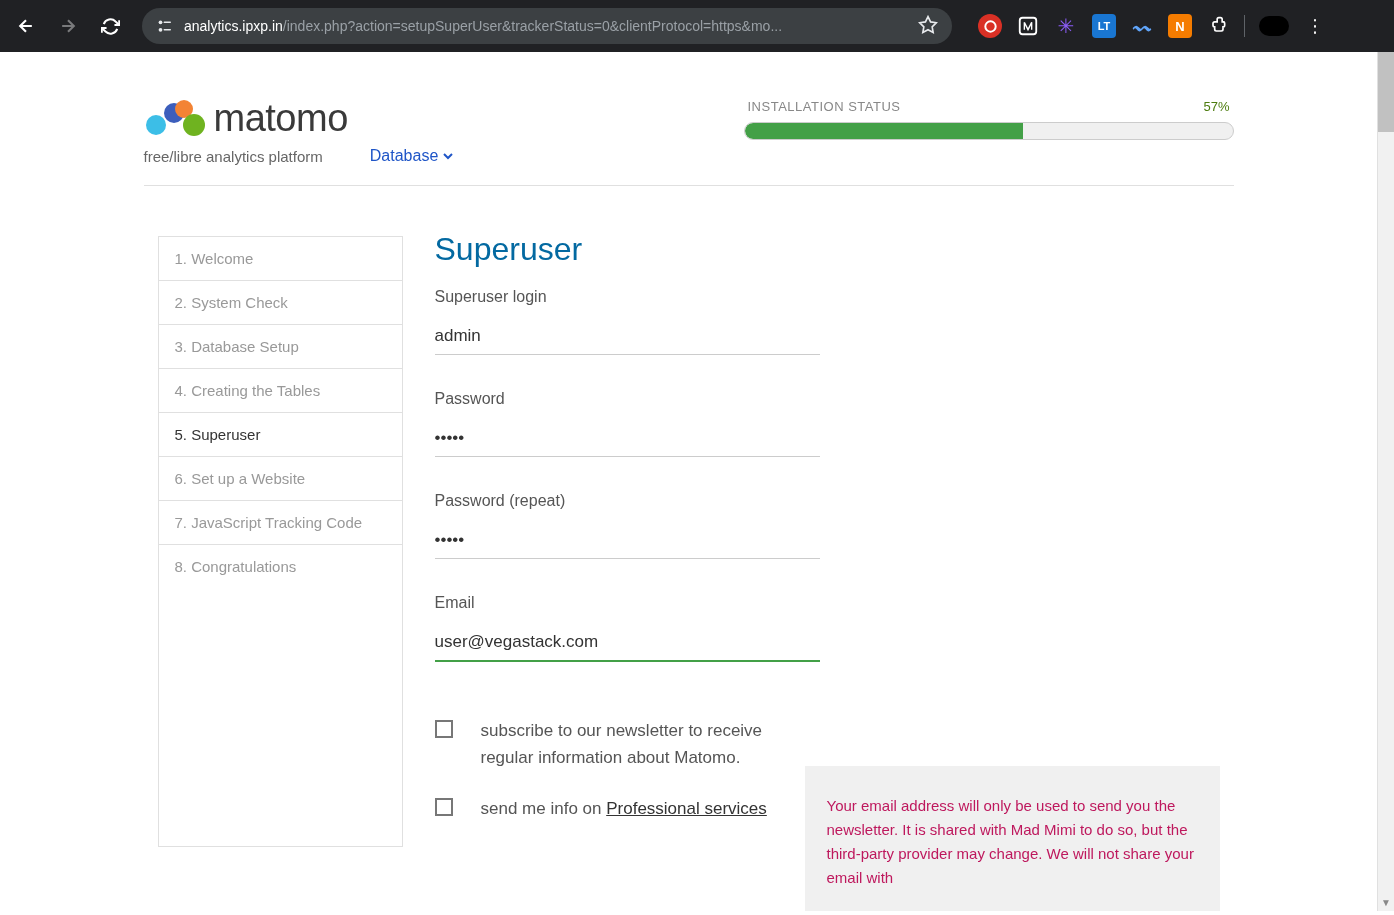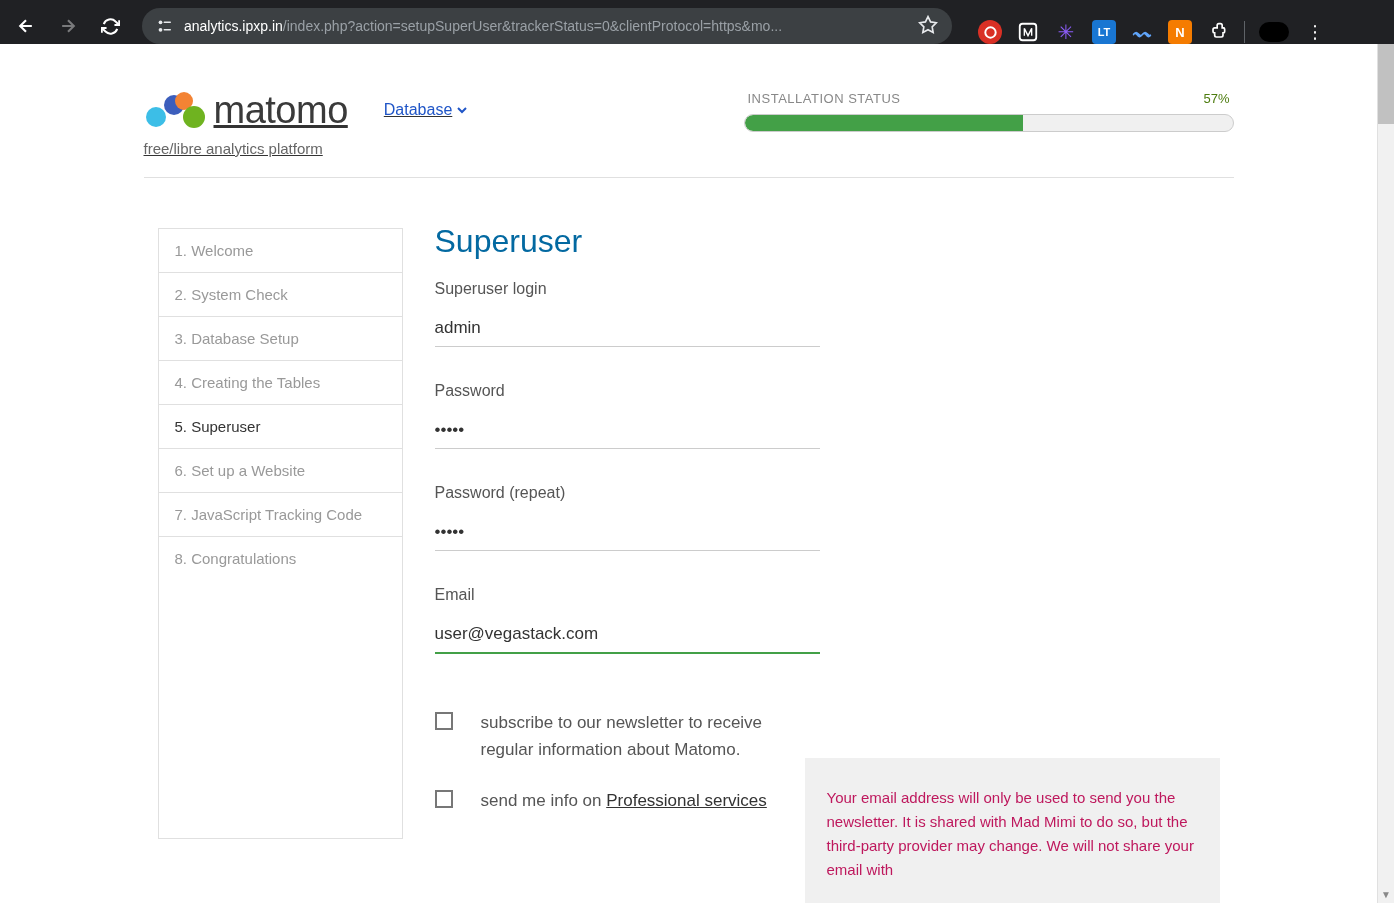--- a/index.html
+++ b/index.html
@@ -1,19 +1,19 @@
 <!DOCTYPE html>
 <html><head>
   <meta charset="utf-8">
   <style>
     * { margin: 0; padding: 0; box-sizing: border-box; }
     body { font-family: "Segoe UI", Arial, sans-serif; background: #fff; color: #333; }
     
     
-    .browser-bar { background: #202124; height: 44px; display: flex; align-items: flex-end; padding: 0 8px; gap: 6px; }
+    .browser-bar { background: #202124; height: 52px; display: flex; align-items: center; padding: 0 8px; gap: 6px; }
     .nav-btn { width: 36px; height: 36px; display: flex; align-items: center; justify-content: center; border-radius: 50%; color: #fff; cursor: pointer; }
     .nav-btn.disabled { opacity: 0.4; }
     .url-bar { flex: 1; background: #3c4043; border-radius: 20px; height: 36px; display: flex; align-items: center; padding: 0 14px; margin: 0 8px; color: #e8eaed; font-size: 14px; max-width: 810px; }
     .url-bar .site-icon { margin-right: 10px; display: flex; align-items: center; }
     .url-bar .url-text { flex: 1; white-space: nowrap; overflow: hidden; }
     .url-bar .url-text .domain { color: #fff; }
     .url-bar .url-text .path { color: #9aa0a6; }
     .url-bar .star { margin-left: 10px; color: #e8eaed; }
     .ext-icons { display: flex; align-items: center; gap: 14px; margin-left: 12px; }
     .ext-icon { width: 24px; height: 24px; border-radius: 4px; display: flex; align-items: center; justify-content: center; font-size: 13px; }
@@ -22,21 +22,21 @@
     .viewport { display: flex; height: calc(915px - 56px); overflow: hidden; }
     .page-wrapper { flex: 1; overflow-y: auto; }
     .scrollbar-track { width: 17px; background: #f1f1f1; position: relative; border-left: 1px solid #e0e0e0; }
     .scrollbar-thumb { position: absolute; top: 0; left: 0; right: 0; height: 80px; background: #c1c1c1; }
     .scrollbar-arrow-down { position: absolute; bottom: 0; left: 0; right: 0; height: 17px; color: #888; display: flex; align-items: center; justify-content: center; font-size: 10px; }
     
     .container { max-width: 1110px; margin: 0 auto; padding: 0 10px; }
     
     
     .header { display: flex; align-items: flex-start; justify-content: space-between; padding: 45px 0 20px; border-bottom: 1px solid #e0e0e0; }
-    .logo-section { display: flex; align-items: flex-start; gap: 36px; text-decoration: underline; }
+    .logo-section { display: flex; align-items: flex-end; gap: 22px; }
     .logo-block { }
     .logo { display: flex; align-items: center; gap: 8px; }
     .logo-mark { display: flex; align-items: center; }
     .logo-text { font-size: 38px; font-weight: 500; color: #3a3a3a; letter-spacing: -0.5px; }
     .tagline { font-size: 15px; color: #666; margin-top: 8px; }
     .lang-selector { color: #1f55c7; font-size: 16px; margin-top: 12px; cursor: pointer; display: flex; align-items: center; gap: 2px; }
     
     .status-section { width: 490px; margin-top: 2px; }
     .status-header { display: flex; justify-content: space-between; font-size: 13px; margin-bottom: 8px; padding: 0 4px; }
     .status-label { color: #888; letter-spacing: 0.5px; }

